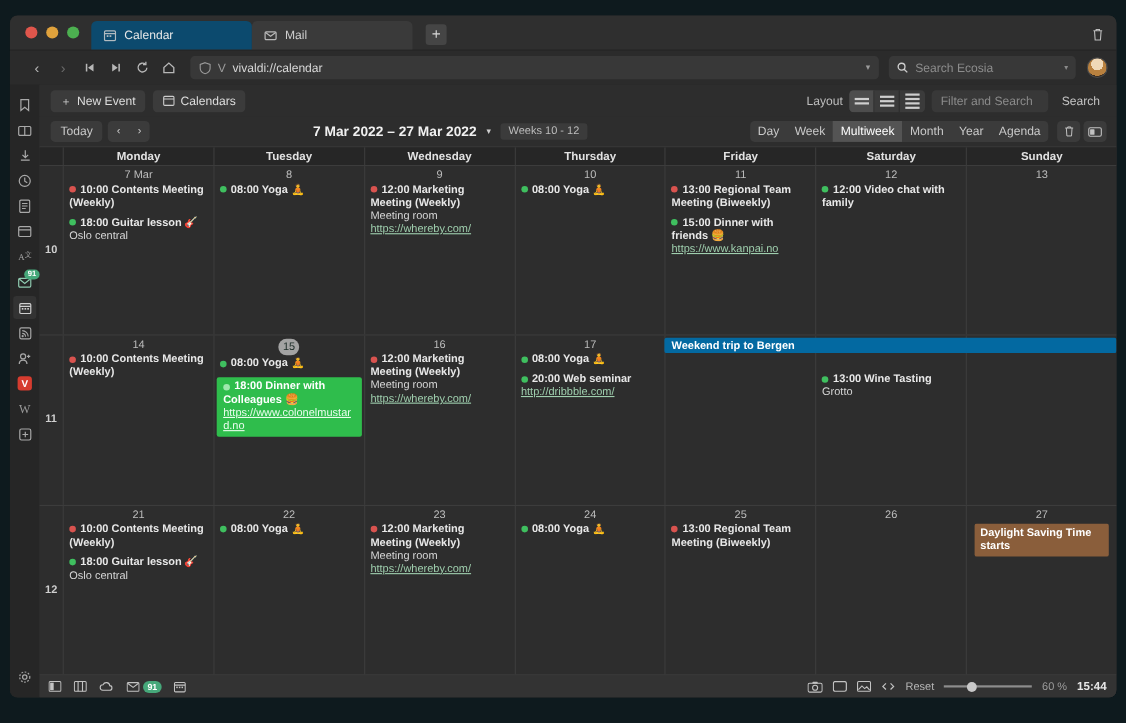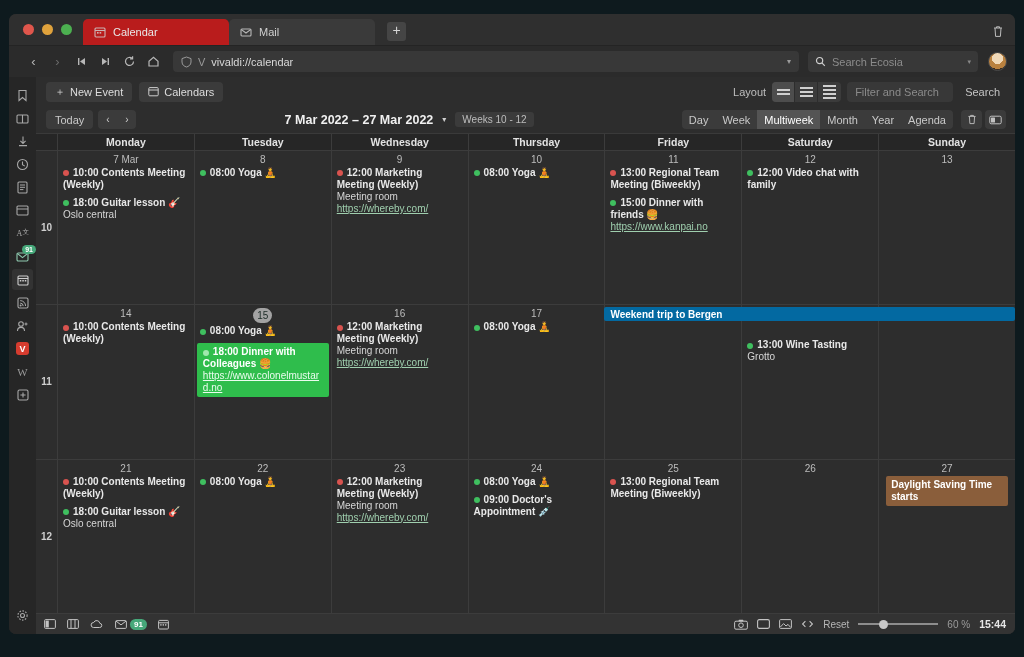--- a/index.html
+++ b/index.html
@@ -31,21 +31,21 @@
   .dot.y { background: #e0a23c; }
   .dot.g { background: #4cb050; }
   .tab {
     height: 26px; width: 146px;
     display: flex; align-items: center; gap: 7px;
     padding: 0 10px;
     font-size: 11px; color: #cfcfcf;
     border-radius: 5px 5px 0 0;
     background: #3a3a3a;
   }
-  .tab.active { background: #b91c1c; color: #e8e8e8; }
+  .tab.active { background: #0c4a6e; color: #e8e8e8; }
   .tab .ticon { width: 13px; height: 13px; opacity: .85; display:flex; align-items:center; justify-content:center;}
   .tab .tlabel { white-space: nowrap; overflow: hidden; text-overflow: ellipsis; }
   .newtab {
     width: 19px; height: 19px; margin: 0 0 4px 12px;
     background: #454545; border-radius: 3px;
     color: #d6d6d6; font-size: 14px; line-height: 17px; text-align: center;
   }
   .trash-top {
     position: absolute; right: 11px; bottom: 7px;
     color: #bdbdbd; font-size: 13px;
@@ -575,20 +575,21 @@
                 <div class="daycell">
                   <div class="dnum">16</div>
                   <div class="events">
                     <div class="ev"><span class="edot" style="background: rgb(217, 83, 79);"></span><span class="ttl">12:00 Marketing Meeting (Weekly)</span><div class="sub">Meeting room</div><div><span class="lnk">https://whereby.com/</span></div></div>
                   </div>
                 </div>
                 <div class="daycell">
                   <div class="dnum">17</div>
                   <div class="events">
                     <div class="ev"><span class="edot" style="background: rgb(63, 191, 95);"></span><span class="ttl">08:00 Yoga 🧘</span></div>
+                    <div class="ev"><span class="edot" style="background: rgb(63, 191, 95);"></span><span class="ttl">20:00 Web seminar</span><div><span class="lnk">http://dribbble.com/</span></div></div>
                   </div>
                 </div>
                 <div class="daycell">
                   <div class="dnum">18</div>
                   <div class="events">
                     <div style="height: 18px;"></div>
                   </div>
                 </div>
                 <div class="daycell">
                   <div class="dnum">19</div>
@@ -625,21 +626,20 @@
                 <div class="daycell">
                   <div class="dnum">23</div>
                   <div class="events">
                     <div class="ev"><span class="edot" style="background: rgb(217, 83, 79);"></span><span class="ttl">12:00 Marketing Meeting (Weekly)</span><div class="sub">Meeting room</div><div><span class="lnk">https://whereby.com/</span></div></div>
                   </div>
                 </div>
                 <div class="daycell">
                   <div class="dnum">24</div>
                   <div class="events">
                     <div class="ev"><span class="edot" style="background: rgb(63, 191, 95);"></span><span class="ttl">08:00 Yoga 🧘</span></div>
-                    <div class="ev"><span class="edot" style="background: rgb(63, 191, 95);"></span><span class="ttl">09:00 Doctor's Appointment 💉</span></div>
                   </div>
                 </div>
                 <div class="daycell">
                   <div class="dnum">25</div>
                   <div class="events">
                     <div class="ev"><span class="edot" style="background: rgb(217, 83, 79);"></span><span class="ttl">13:00 Regional Team Meeting (Biweekly)</span></div>
                   </div>
                 </div>
                 <div class="daycell">
                   <div class="dnum">26</div>

